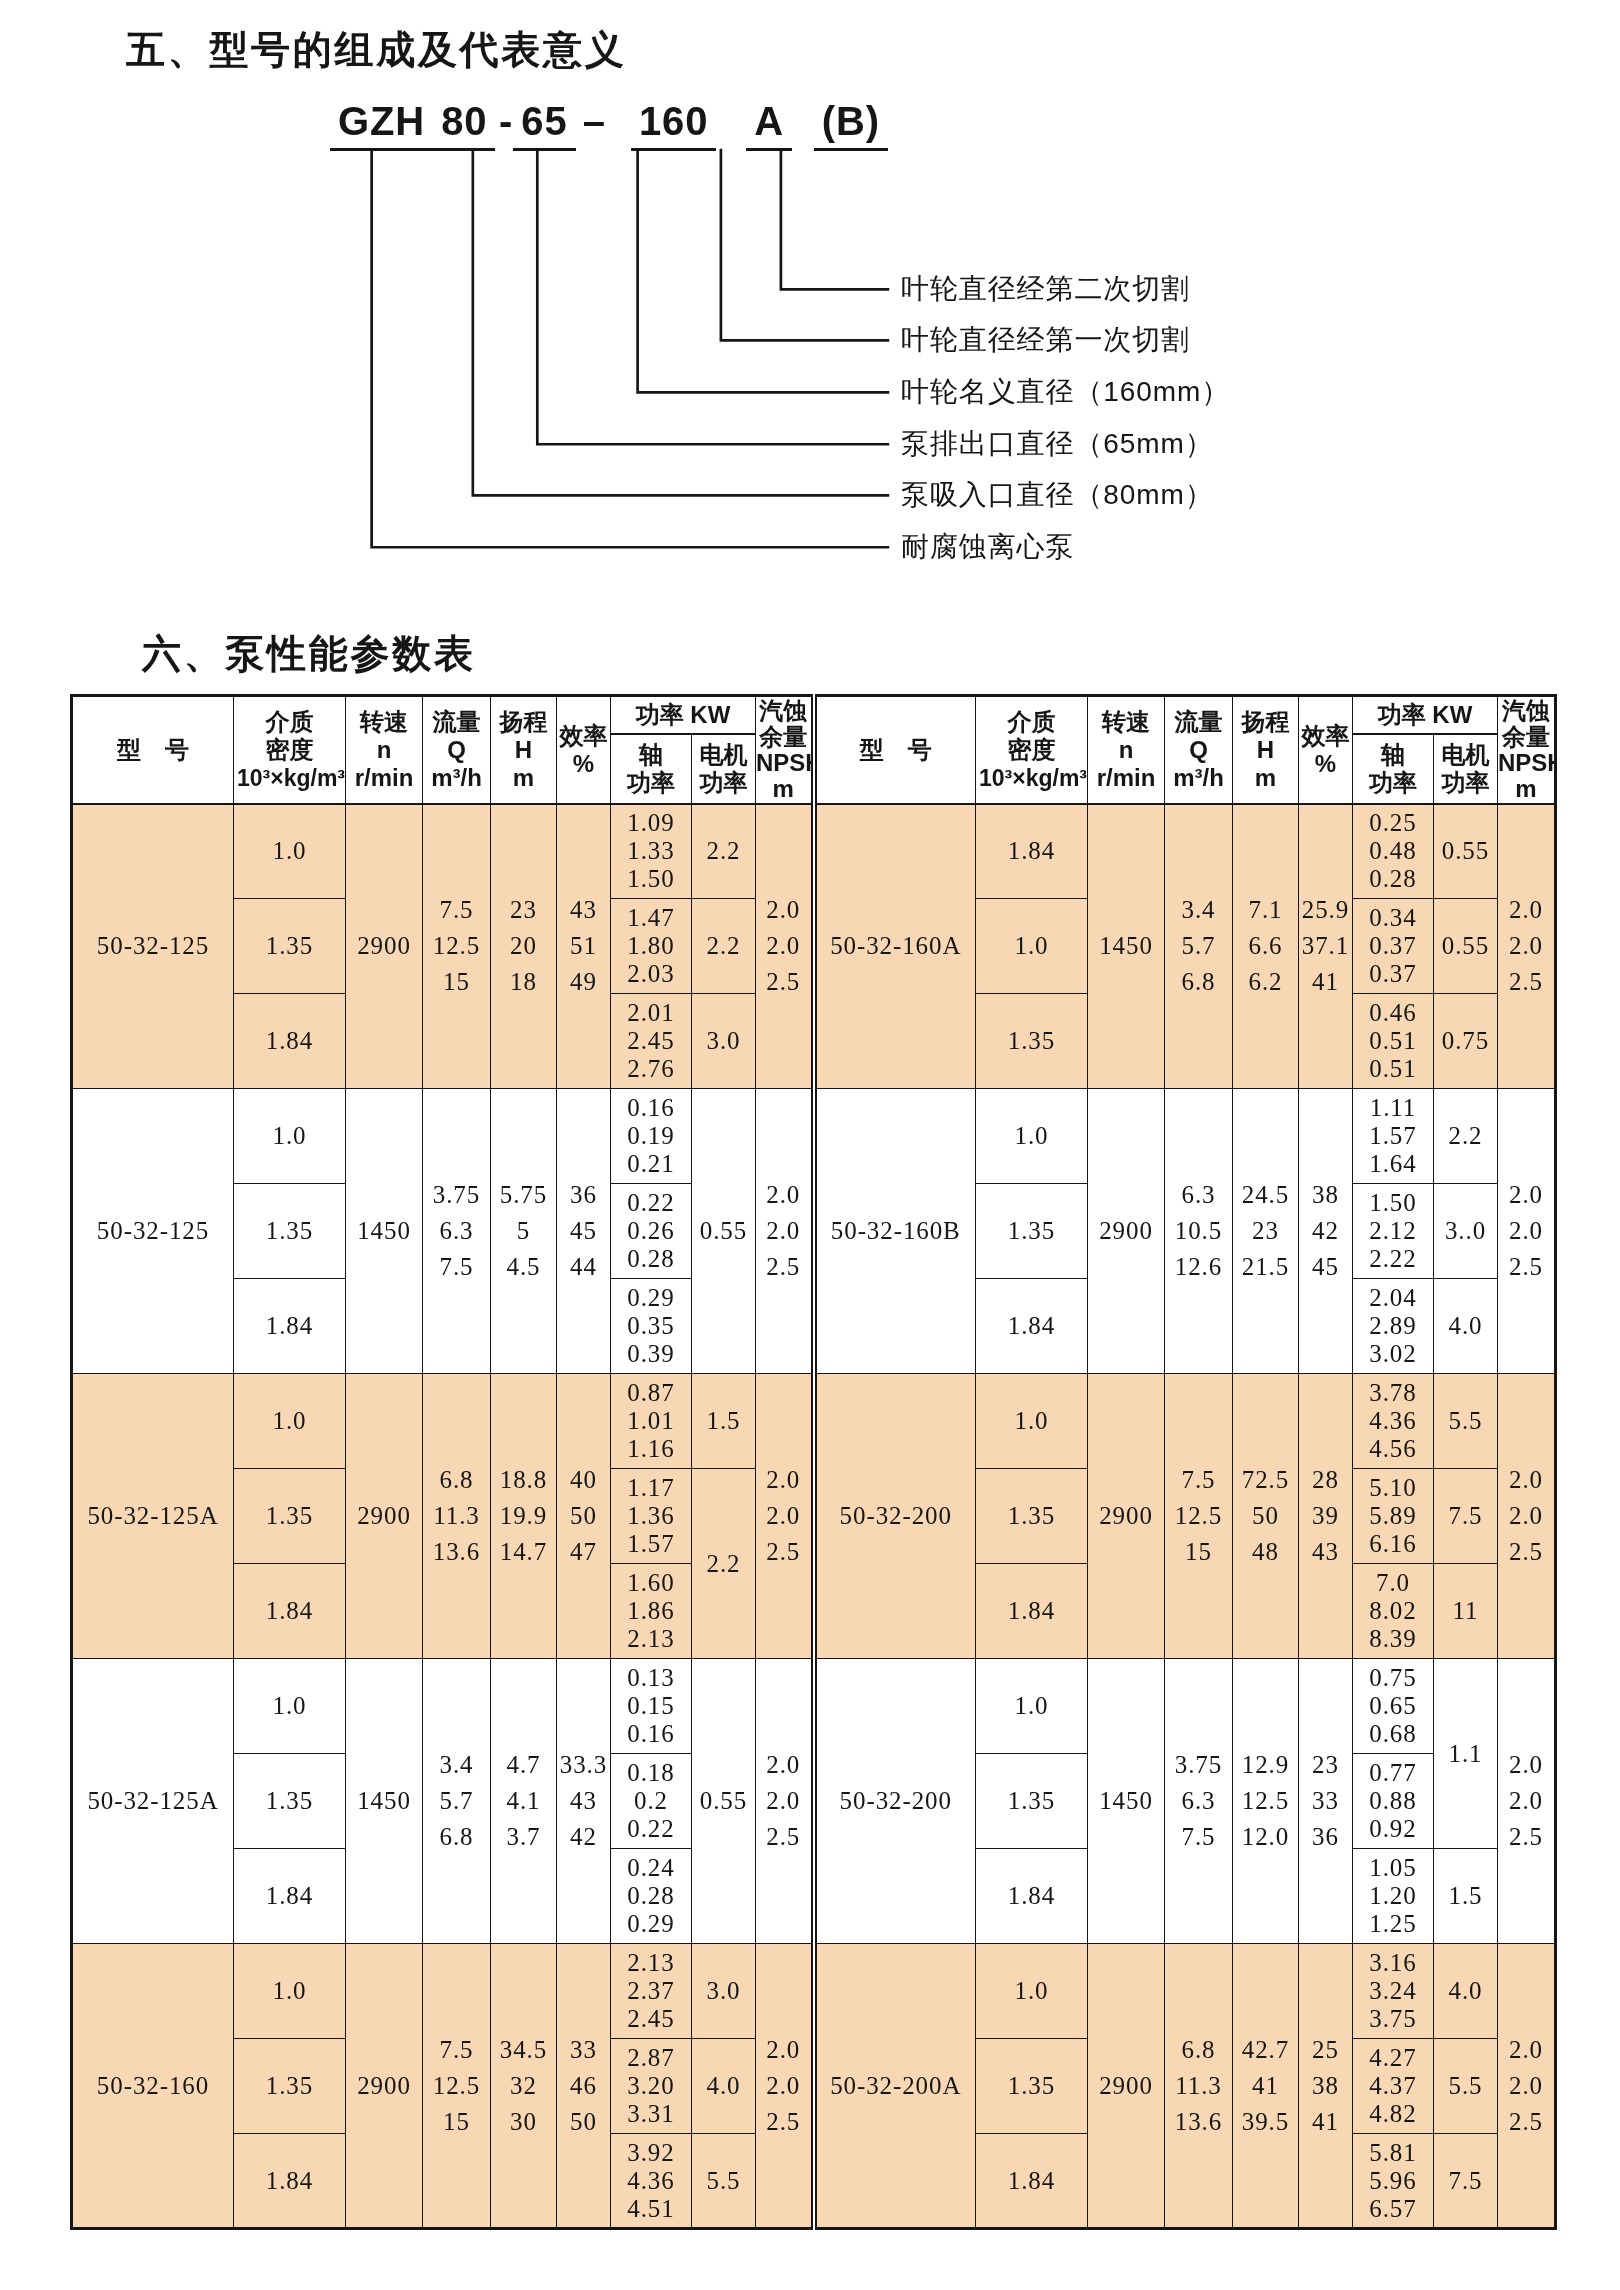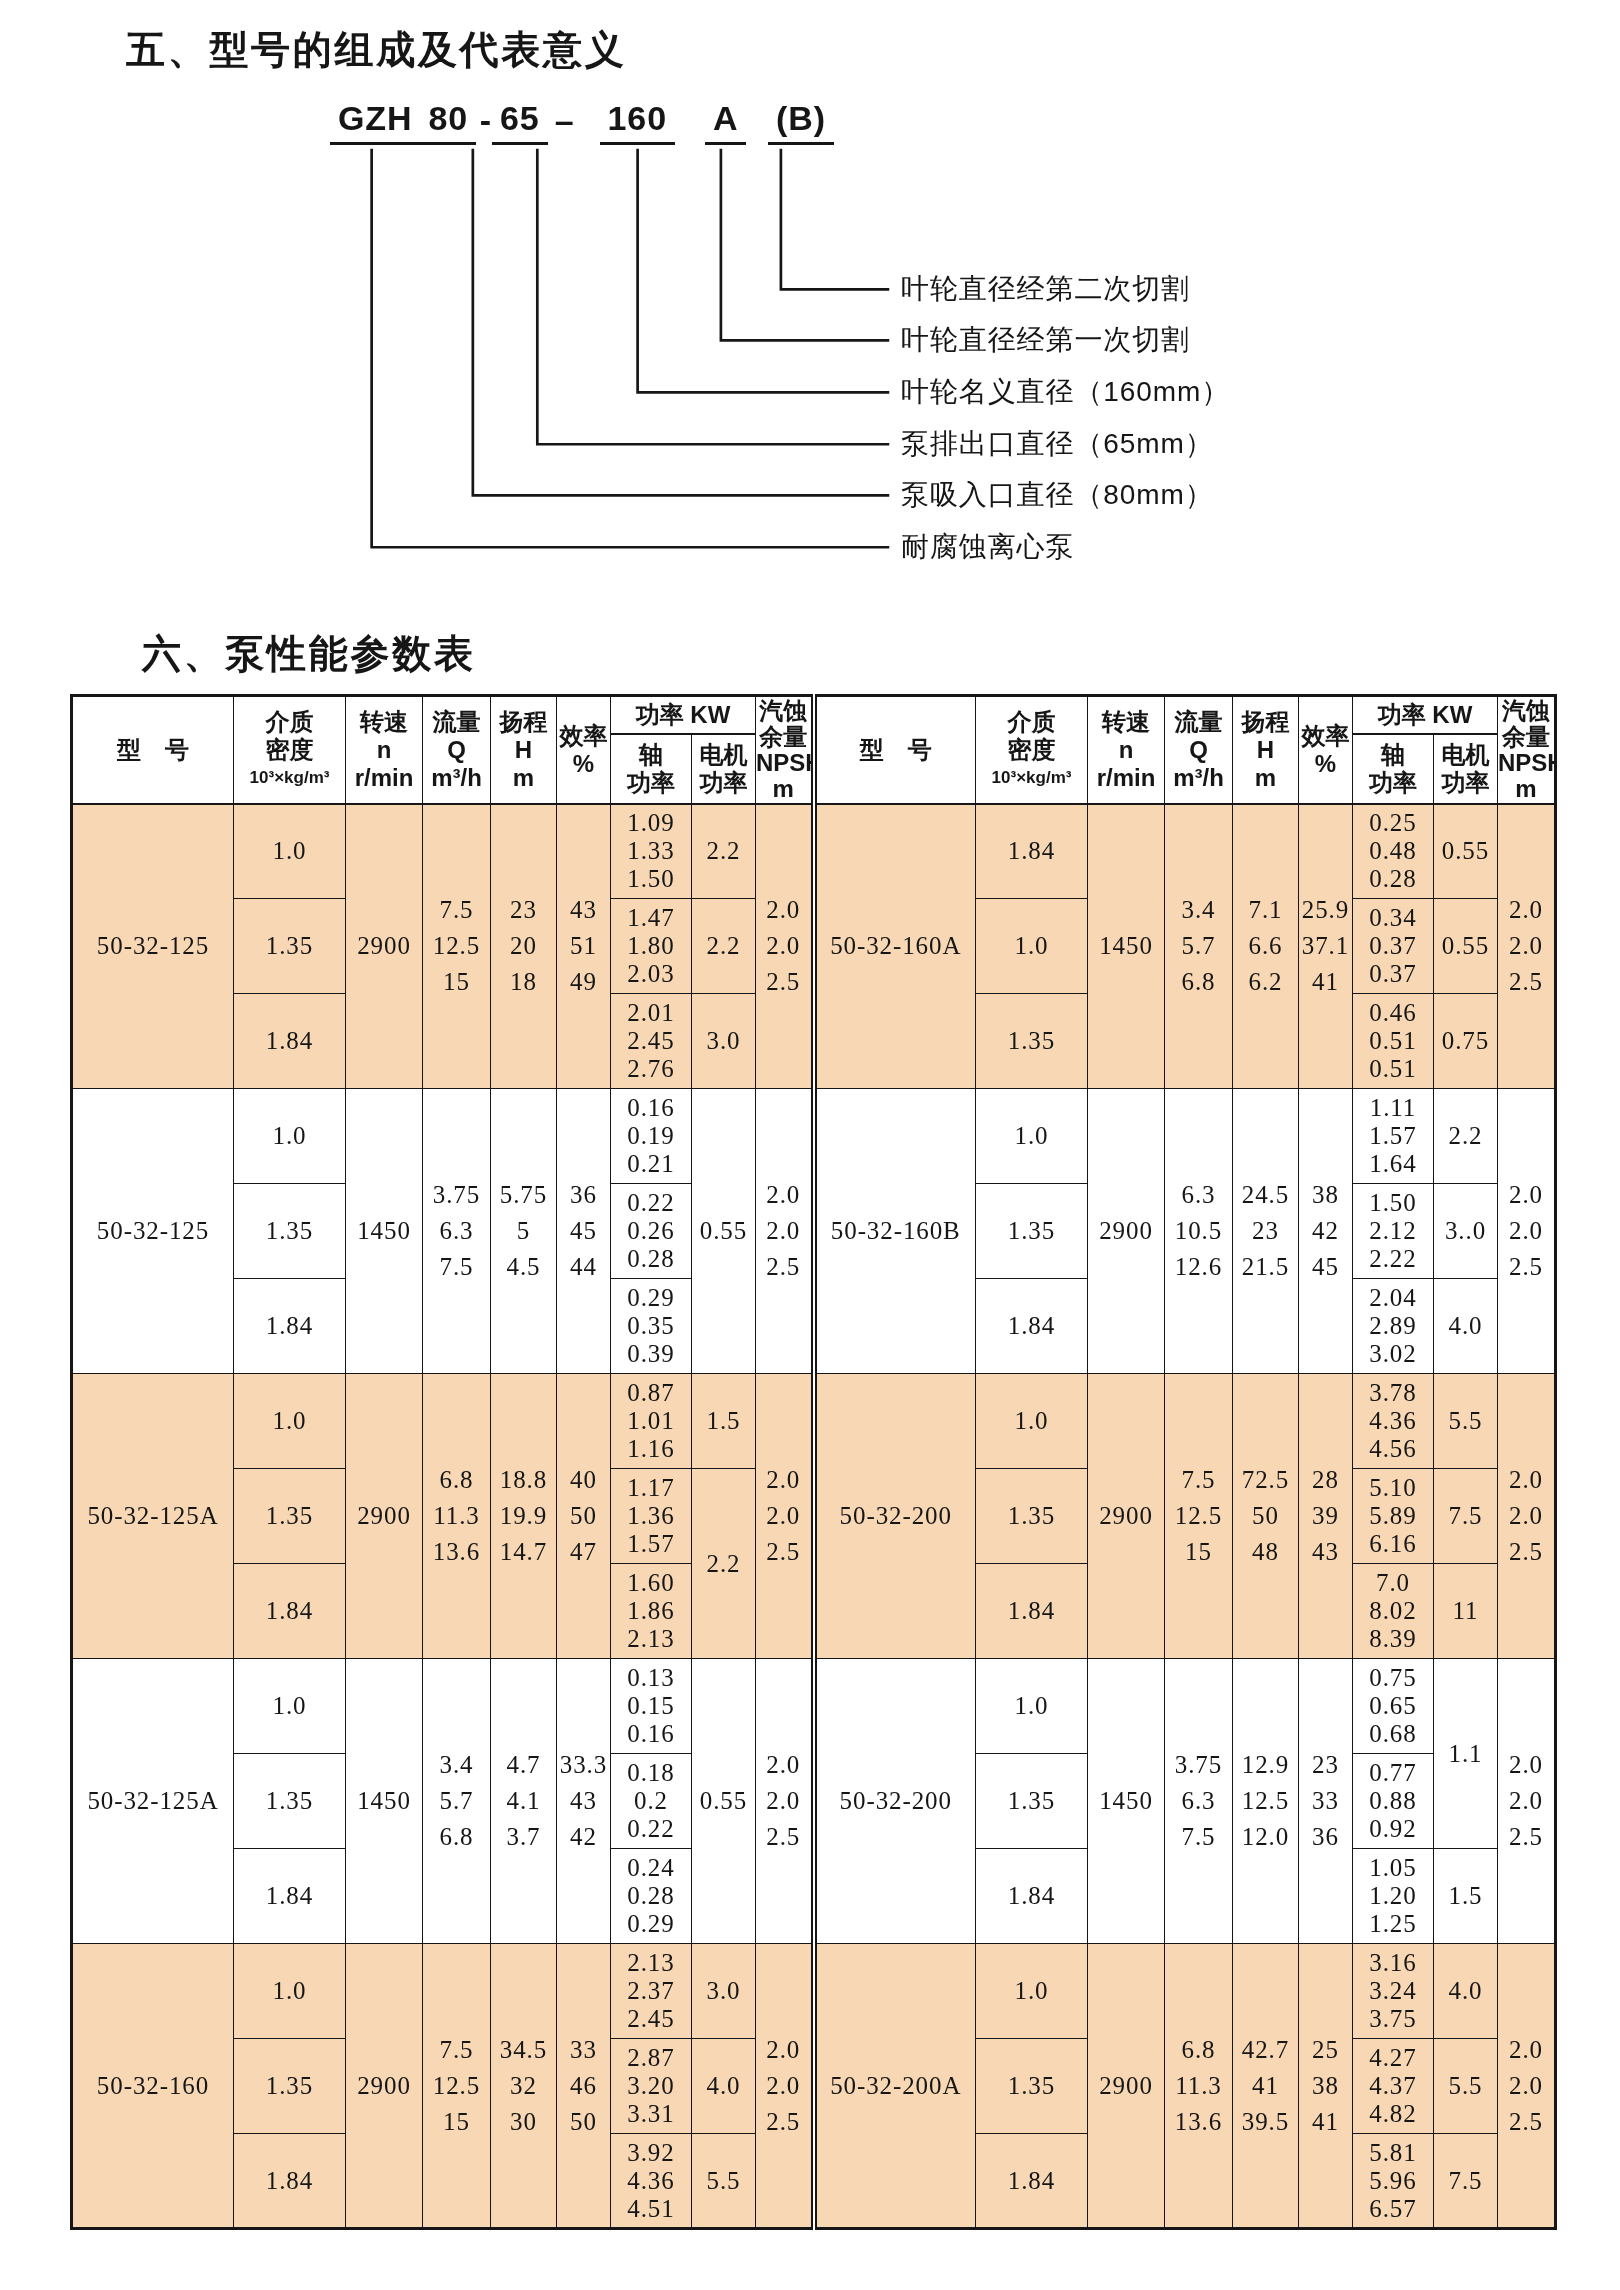--- a/index.html
+++ b/index.html
@@ -10,22 +10,22 @@
   body{
     width:1620px;height:2291px;position:relative;background:#ffffff;
     font-family:"Liberation Sans",sans-serif;color:var(--ink);
   }
   .title{position:absolute;font-weight:bold;font-size:39px;letter-spacing:2.7px;white-space:nowrap;}
   #title5{left:126px;top:23px;}
   #title6{left:142px;top:627px;}
 
   
   .model-line{
-    position:absolute;left:330px;top:99px;display:flex;align-items:center;
-    font-size:34px;font-weight:bold;letter-spacing:0.9px;white-space:nowrap;
+    position:absolute;left:330px;top:99px;display:flex;align-items:flex-start;
+    font-size:40px;font-weight:bold;letter-spacing:0.9px;white-space:nowrap;
   }
   .model-line .seg{border-bottom:3.6px solid var(--ink);padding:0 8px 3.6px;}
   .model-line .sep{padding-bottom:3.6px;}
   .model-line > :nth-child(2){}
   .model-line > :nth-child(3){margin-left:3.6px;}
   .model-line > :nth-child(5){margin-left:7.2px;}
   .model-line > :nth-child(6){margin-left:25px;}
   .model-line > :nth-child(7){margin-left:30px;}
   .model-line > :nth-child(8){margin-left:21.5px;}
 
@@ -42,21 +42,21 @@
     border:3.6px solid var(--ink);
   }
   th,td{border:1.8px solid var(--ink);padding:0;text-align:center;vertical-align:middle;overflow:hidden;}
   thead tr:first-child{height:38px;}
   thead tr:last-child{height:70px;}
   thead th{
     font-family:"Liberation Sans",sans-serif;font-weight:bold;
     font-size:24px;line-height:28px;background:#ffffff;white-space:nowrap;
     border-bottom-width:2.7px;
   }
-  thead [data-name="density-header"] div:last-child{font-size:17px;}
+  thead [data-name="density-header"] div:last-child{font-size:23px;text-align:right;}
   thead [data-name="npsh-header"] div{line-height:26px;}
   tbody tr{height:95px;}
   td{font-family:"Liberation Serif",serif;font-size:25px;letter-spacing:0.9px;}
   td.single div{line-height:1.2;}
   td.wide div{line-height:36px;}
   td.tight div{line-height:28px;}
   td.sh{background:var(--peach);}
   .half-start{border-left:6.3px double var(--ink);}
 </style>
 </head>

